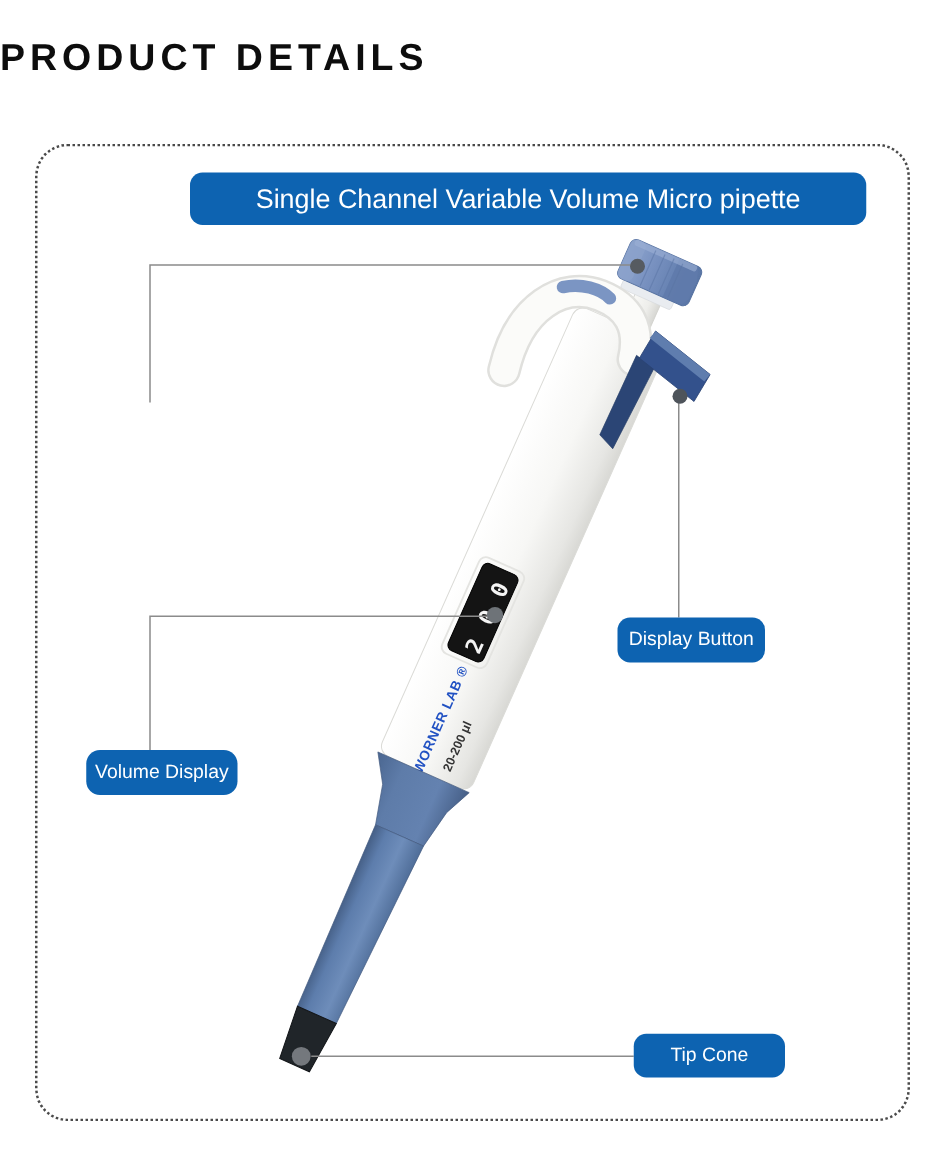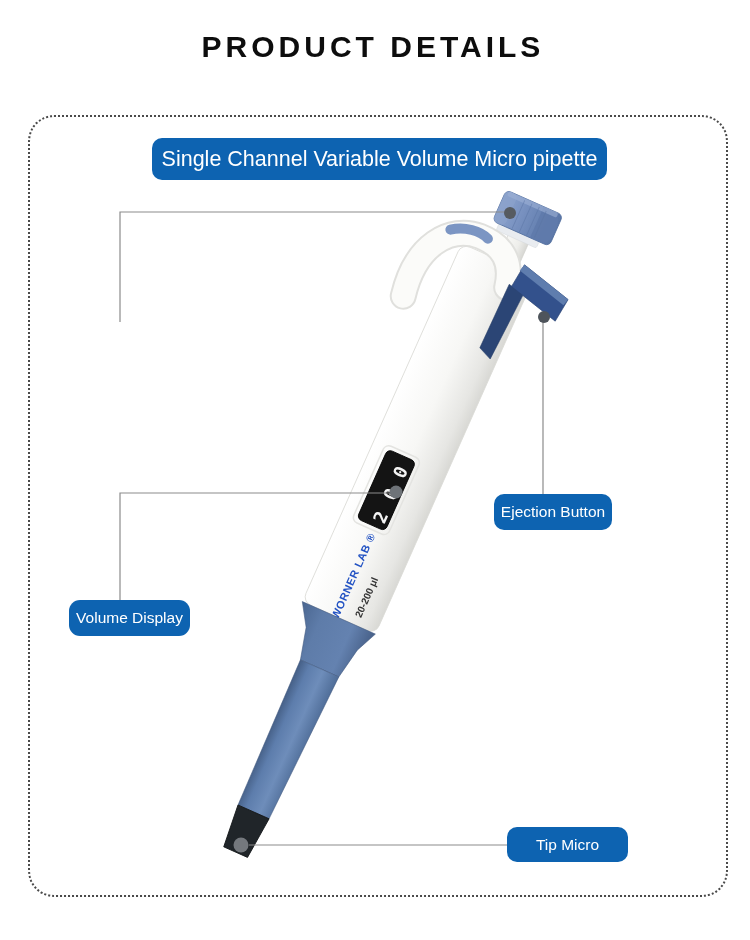--- a/index.html
+++ b/index.html
@@ -1,22 +1,22 @@
 <!DOCTYPE html>
 <html><head>
 <meta charset="utf-8">
 <style>
   html,body{margin:0;padding:0;background:#ffffff;}
   .page{position:relative;width:750px;height:940px;overflow:hidden;background:#fff;
         font-family:"Liberation Sans",sans-serif;}
-  .title{position:absolute;top:30px;left:0;width:746px;text-align:center;
+  .title{position:absolute;top:30px;left:0;width:746px;text-align:left;
          font-size:30px;font-weight:bold;letter-spacing:4px;color:#0d0d0d;white-space:nowrap;}
   .panel{position:absolute;left:28px;top:115px;width:700px;height:782px;
          border:2px dotted #4a4a4a;border-radius:26px;box-sizing:border-box;background:transparent;}
-  .banner{position:absolute;left:152px;top:138px;width:455px;height:42px;background:#0d63b1;
+  .banner{position:absolute;left:152px;top:138px;width:541px;height:42px;background:#0d63b1;
           border-radius:10px;color:#fff;display:flex;align-items:center;justify-content:center;
           font-size:21.5px;z-index:3;}
   .callout{position:absolute;background:#0d63b1;border-radius:10px;color:#fff;display:flex;
            align-items:center;justify-content:center;font-size:15.5px;z-index:3;white-space:nowrap;}
   #callout-piston {left:70px; top:322px;width:105px;height:35px;}
   #callout-ejection{left:494px;top:494px;width:118px;height:36px;}
   #callout-volume {left:69px; top:600px;width:121px;height:36px;border-radius:11px;}
   #callout-tip    {left:507px;top:827px;width:121px;height:35px;}
   svg.scene{position:absolute;left:0;top:0;z-index:2;}
 </style>
@@ -118,22 +118,22 @@
     </g>
     <g>
       <circle cx="510" cy="213" r="6" fill="#565b61"></circle>
       <circle cx="544" cy="317" r="6" fill="#4e545b"></circle>
       <circle cx="396" cy="492" r="6.5" fill="#6e7378"></circle>
       <circle cx="241" cy="845" r="7.5" fill="#74787d"></circle>
     </g>
   </svg>
 
   <div class="callout" id="callout-ejection">
-    <span>Ejection Button</span>
+    <span>Display Button</span>
   </div>
   <div class="callout" id="callout-volume">
     <span>Volume Display</span>
   </div>
   <div class="callout" id="callout-tip">
-    <span>Tip Micro</span>
+    <span>Tip Cone</span>
   </div>
 
 </div>
 
 </body></html>

